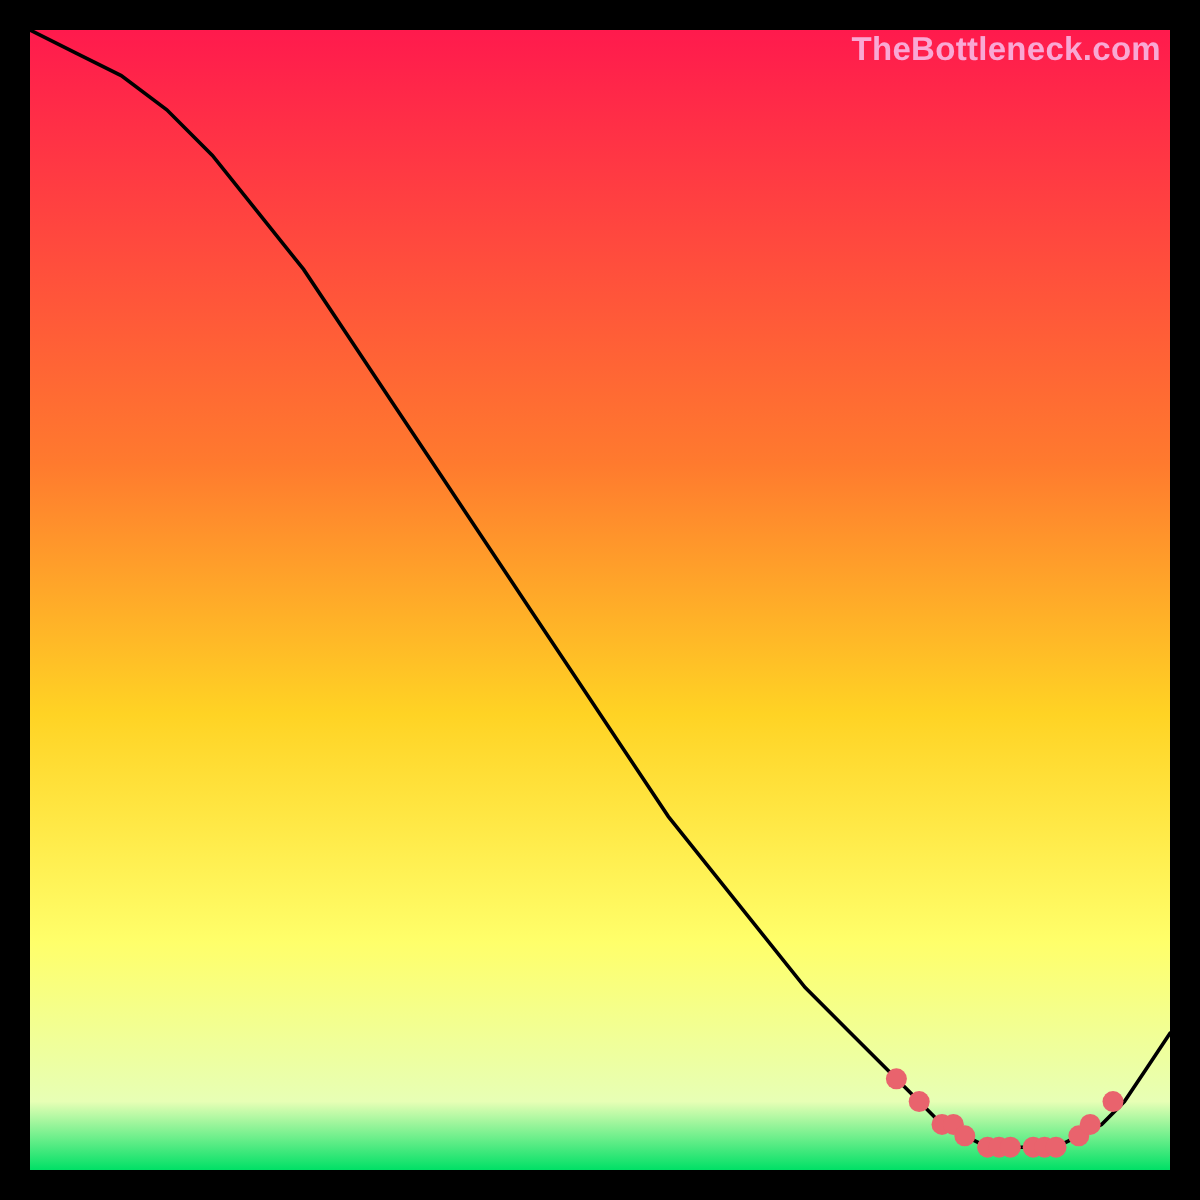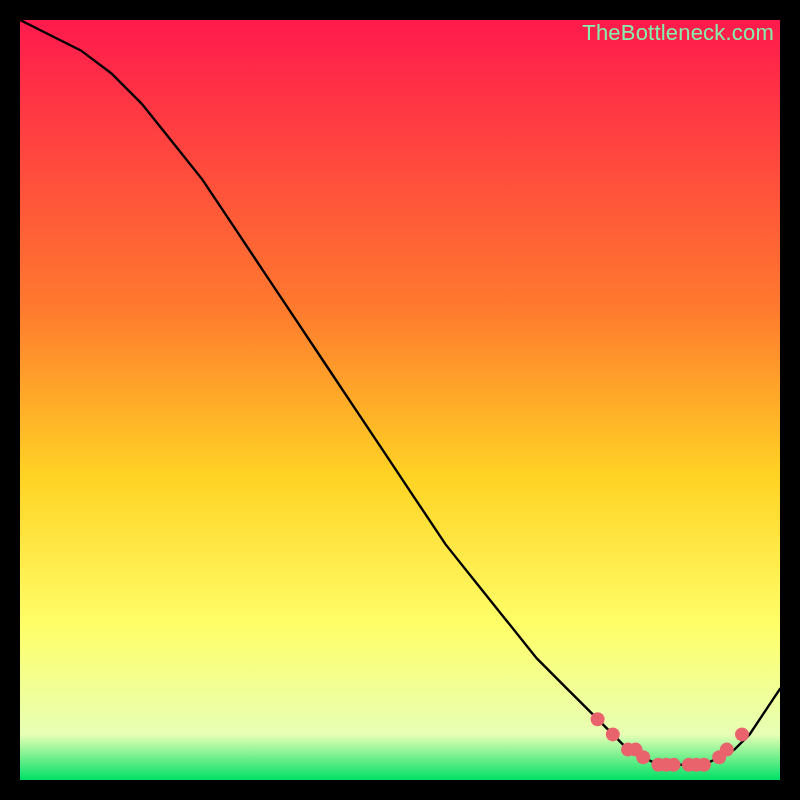--- a/index.html
+++ b/index.html
@@ -23,23 +23,23 @@
     position: absolute;
     left: 0;
     top: 0;
     width: 760px;
     height: 760px;
   }
   .watermark {
     position: absolute;
     top: 0px;
     right: 6px;
-    color: #86efac;
+    color: #f9a8d4;
     font-size: 22px;
-    font-weight: 400;
+    font-weight: 700;
     letter-spacing: 0.2px;
     user-select: none;
   }
 </style>
 </head>
 <body>
 
 <div class="frame">
 
   <svg class="plot" viewBox="0 0 760 760">

